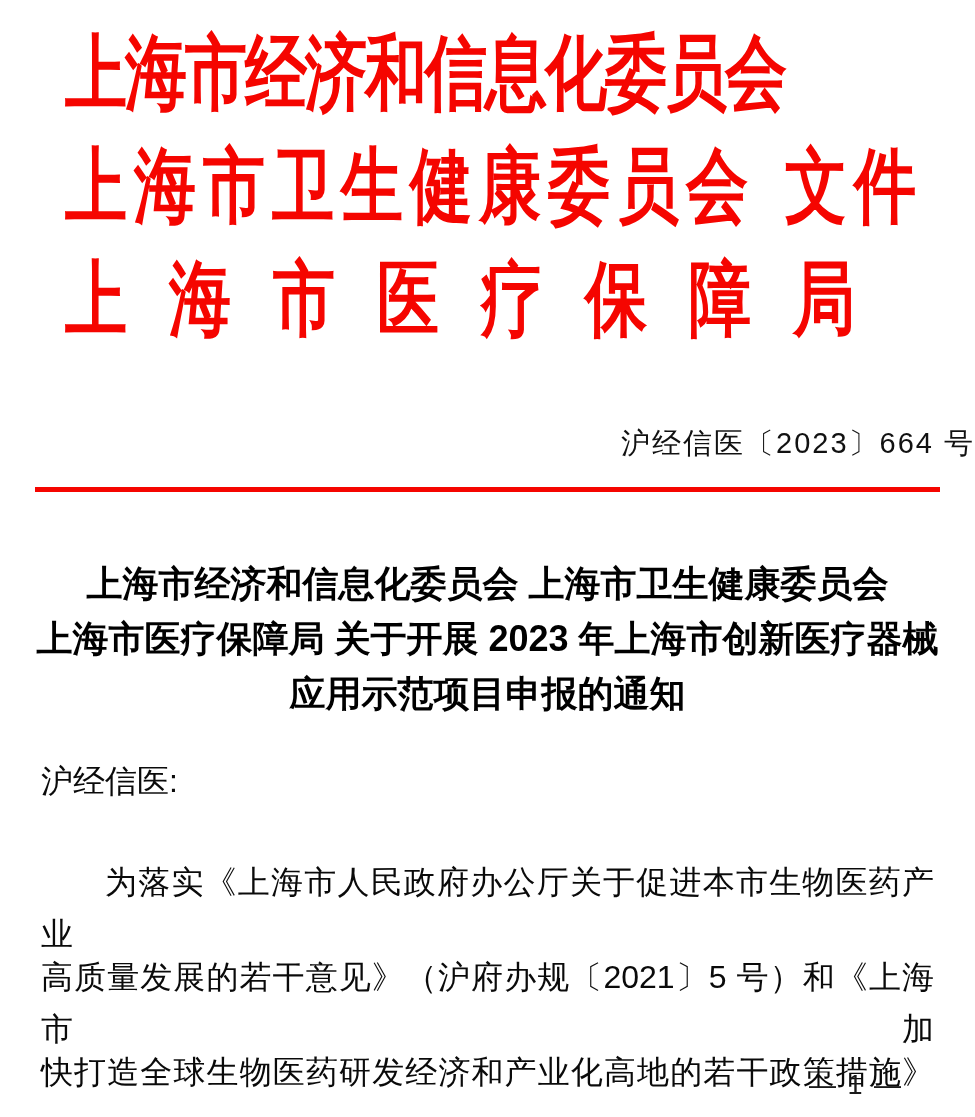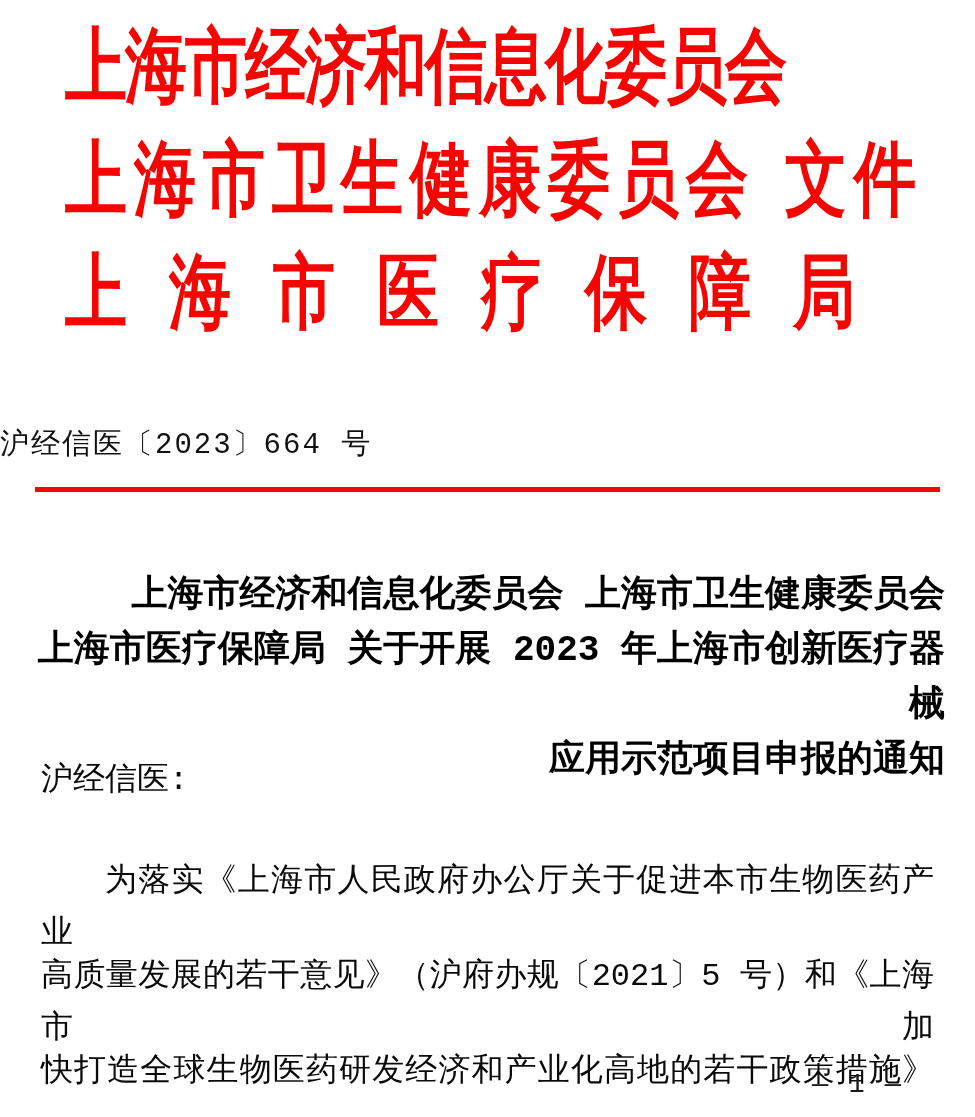--- a/index.html
+++ b/index.html
@@ -5,21 +5,21 @@
   :root{
     --red:#f50500;
     --ink:#000000;
   }
   html,body{margin:0;padding:0;background:#ffffff;}
   .page{
     position:relative;
     width:975px;height:1117px;
     background:#ffffff;
     overflow:hidden;
-    font-family:Liberation Mono, monospace;
+    font-family:Liberation Sans, sans-serif;
     color:var(--ink);
   }
 
   
   .letterhead{
     position:absolute;top:16px;left:65px;right:55px;
     color:var(--red);
   }
   .lh-line{height:113px;display:flex;align-items:center;white-space:nowrap;}
   .lh-stretch{
@@ -31,36 +31,36 @@
     line-height:1;
   }
   .lh1 .lh-stretch{letter-spacing:-2px;}
   .lh2 .lh-stretch{letter-spacing:7px;}
   .lh2 .lh-gap{display:inline-block;width:30px;}
   .lh3 .lh-stretch{letter-spacing:42px;}
 
   
   .doc-number{
     position:absolute;top:424px;left:0;right:0;
-    text-align:left;
+    text-align:right;
     font-size:29px;
     letter-spacing:2px;
     color:#111111;
   }
 
   
   .red-divider{
     position:absolute;top:487px;left:35px;width:905px;height:5px;
     background:var(--red);
   }
 
   
   .title{
-    position:absolute;top:568px;left:30px;right:30px;
-    text-align:right;
+    position:absolute;top:556px;left:30px;right:30px;
+    text-align:center;
     font-size:36px;
     font-weight:700;
     line-height:55px;
     color:#000;
   }
 
   
   .body-text{
     position:absolute;top:755px;left:41px;width:893px;
     font-size:32px;

